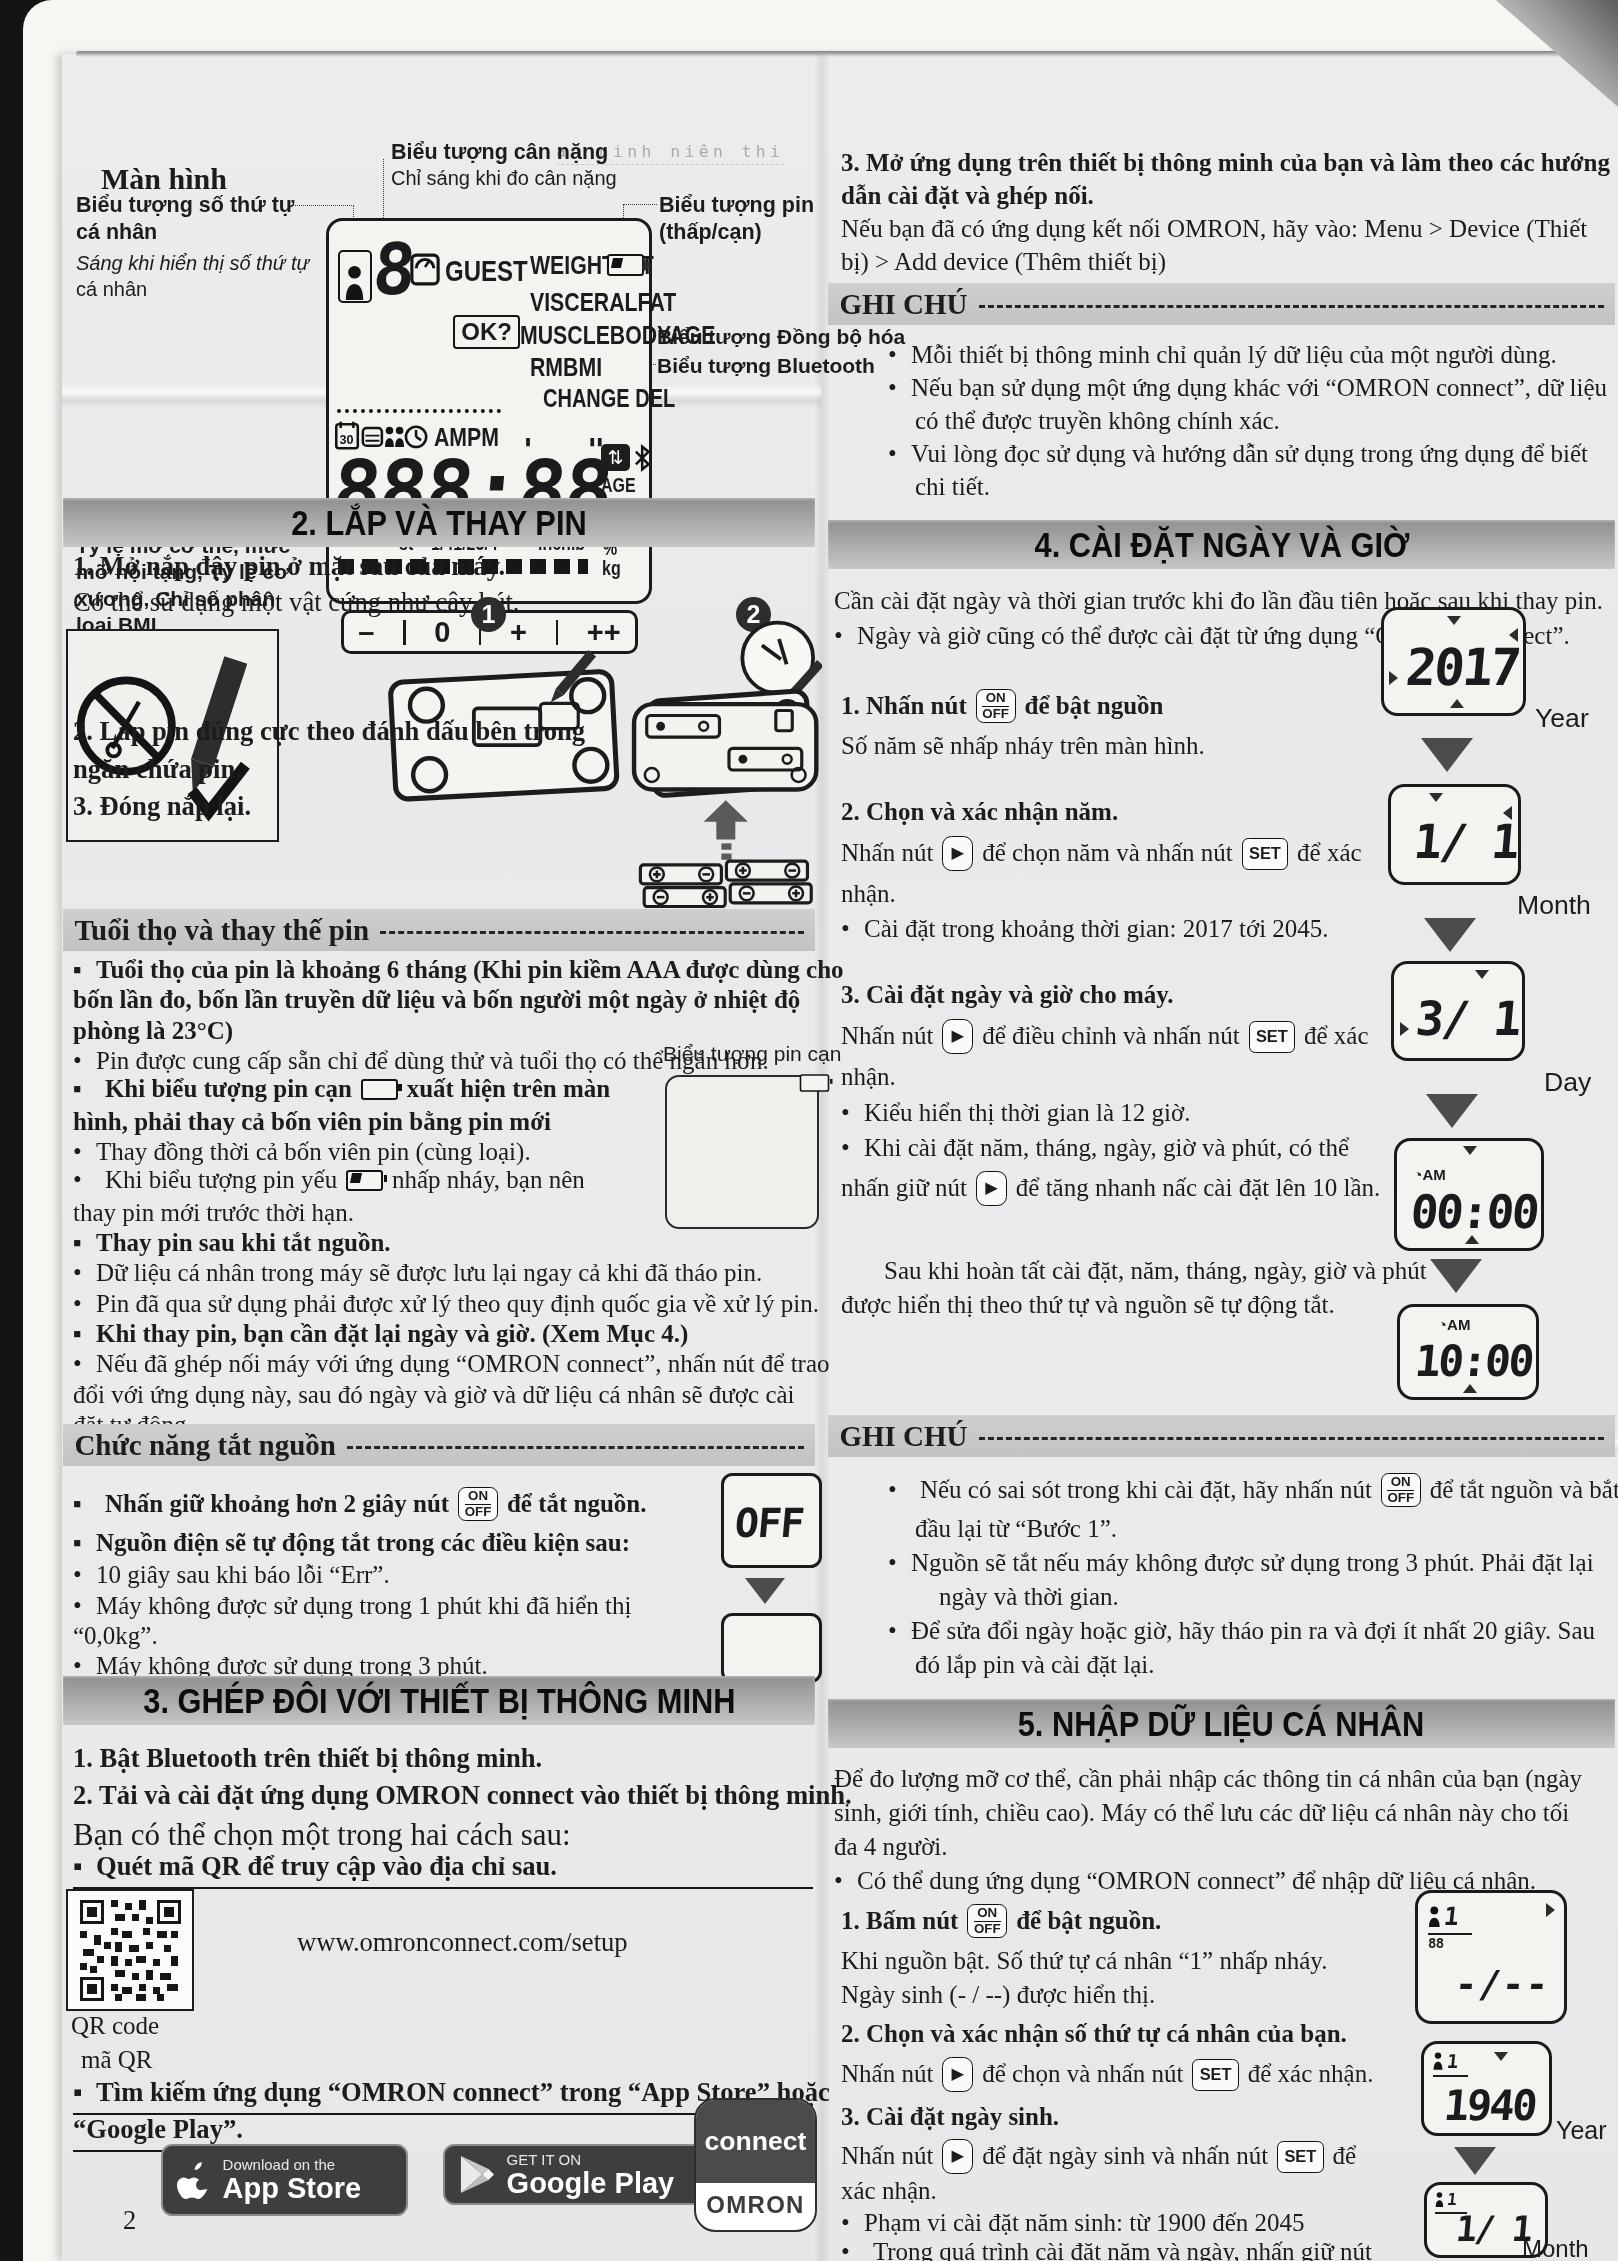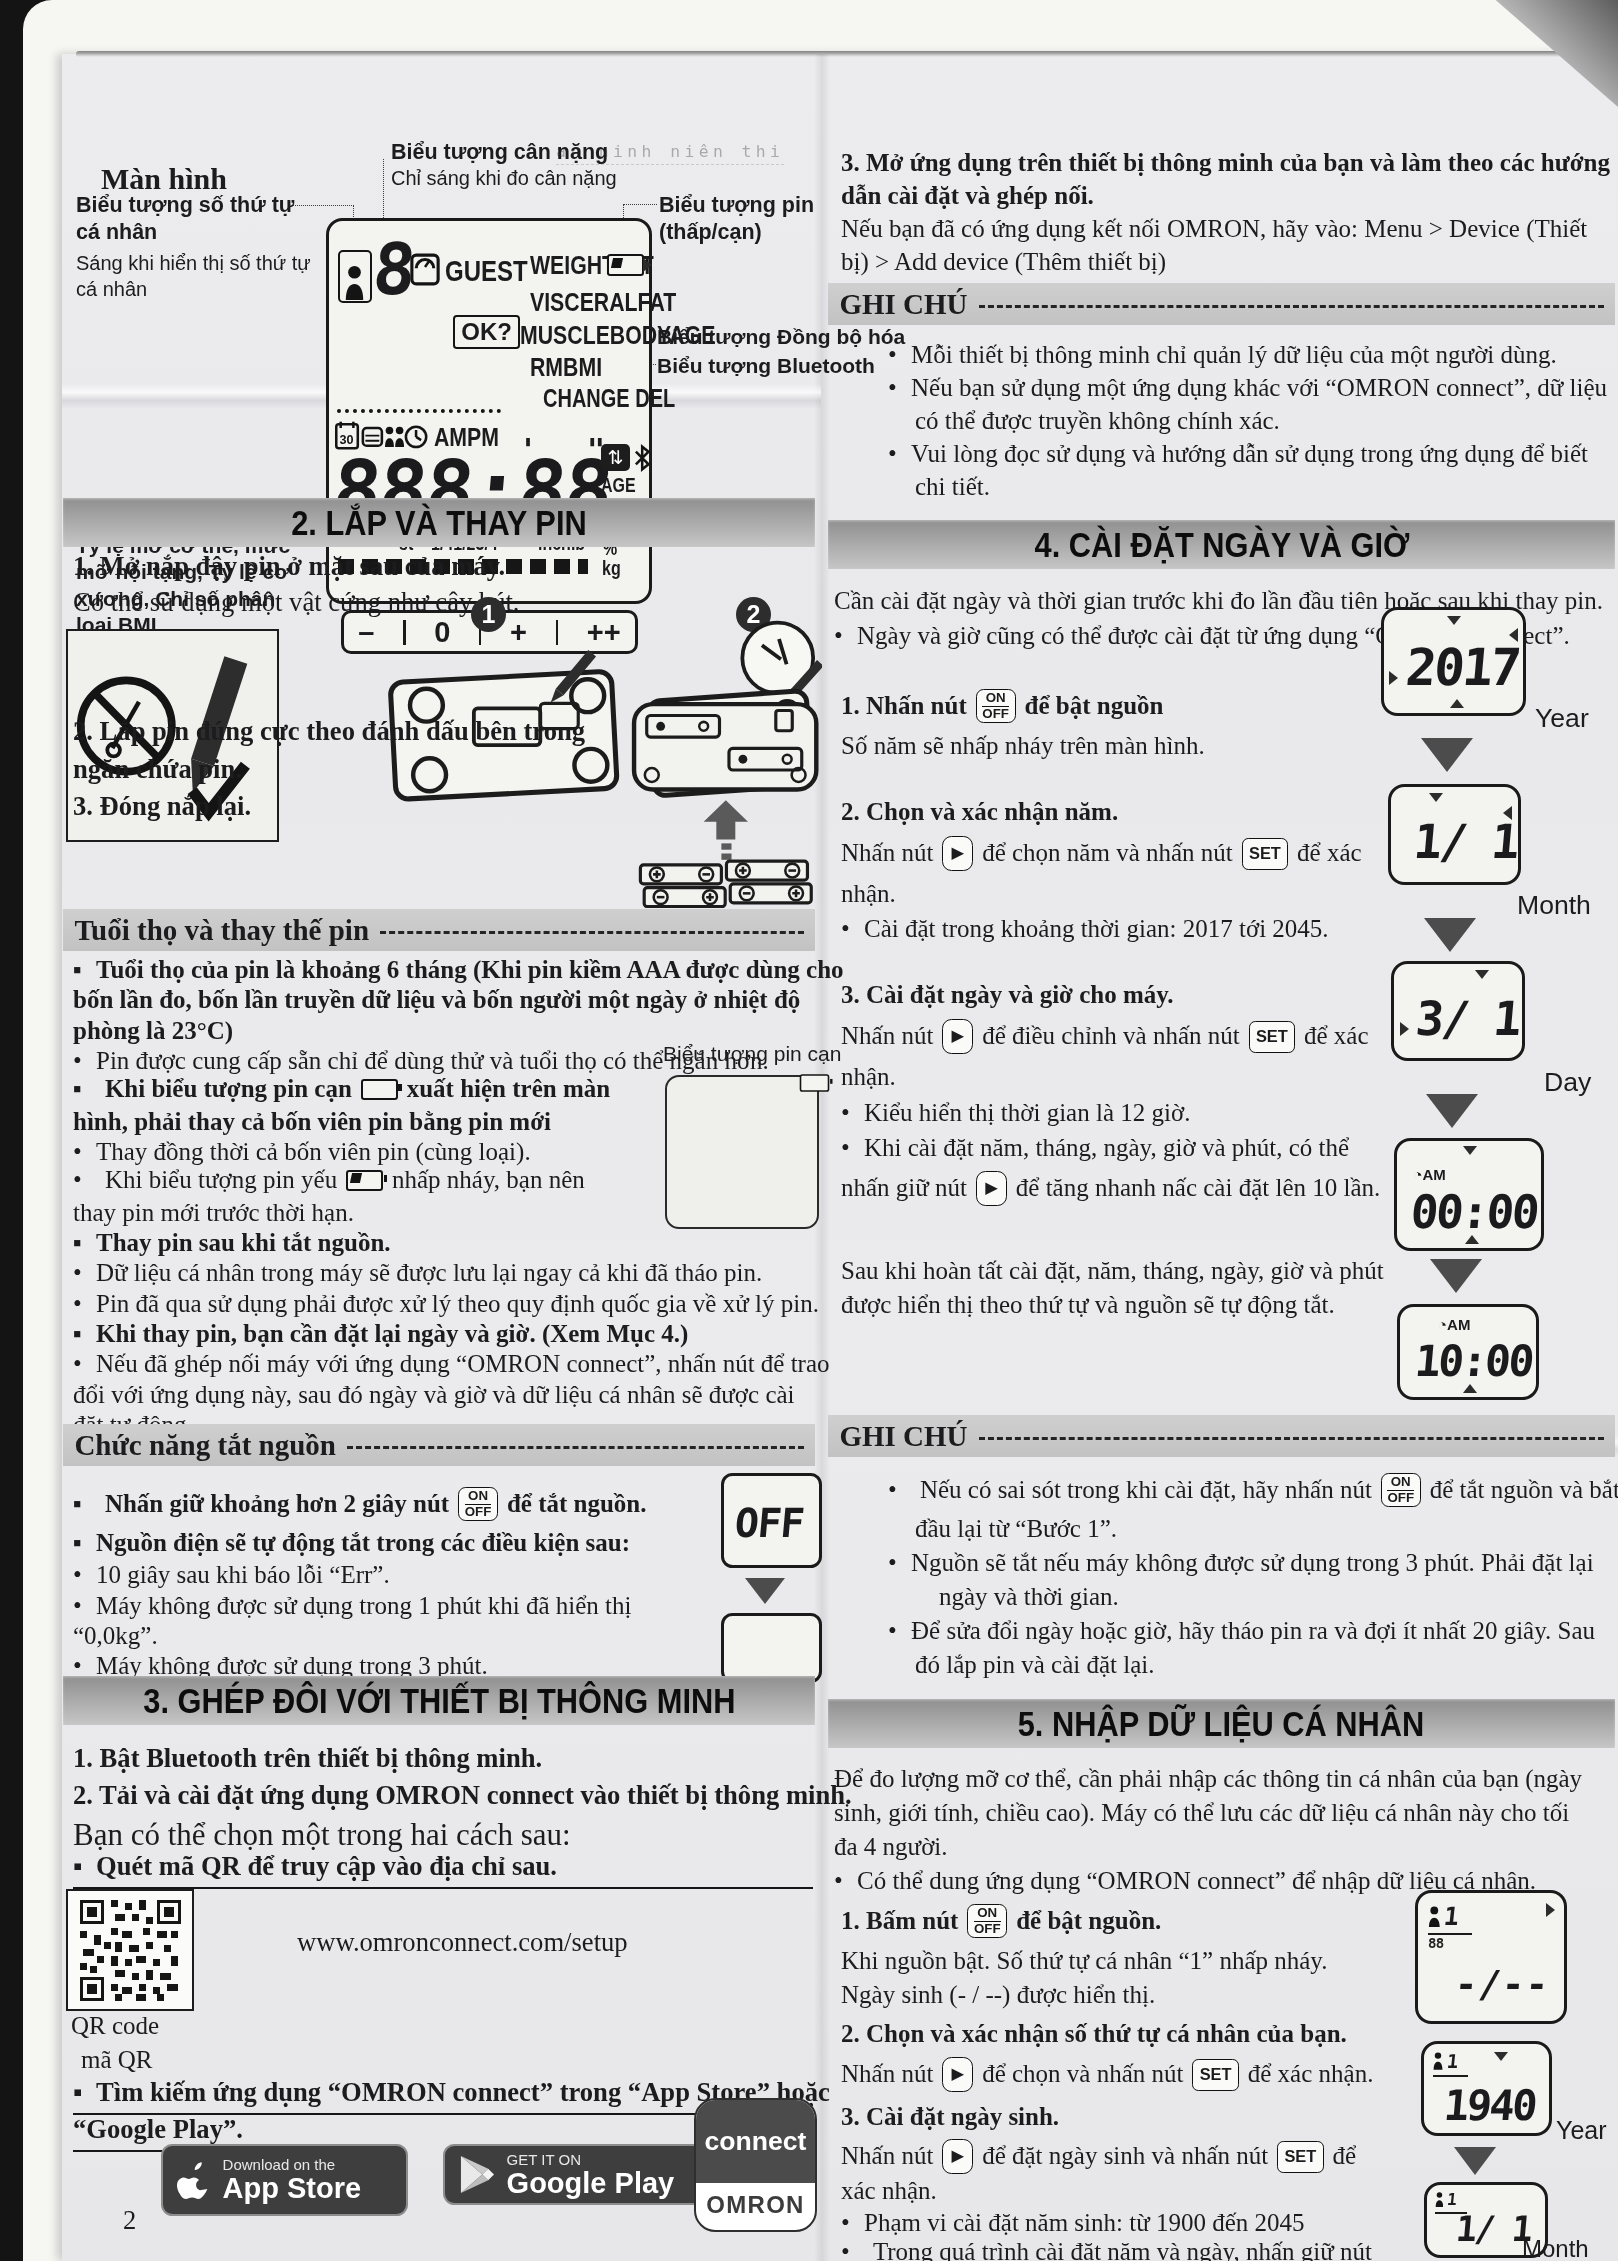--- a/index.html
+++ b/index.html
@@ -82,21 +82,21 @@
 <div class="stamp">an ninh niên thi</div>
 
 <div class="t bd" style="left:101px;top:150px;font-size:30px;margin-top:12px;">Màn hình</div>
 
 <div class="t sans bd" style="left:391px;top:140px;font-size:21.5px;">Biểu tượng cân nặng</div>
 <div class="t sans" style="left:391px;top:167px;font-size:20px;">Chỉ sáng khi đo cân nặng</div>
 <div class="dotv" style="left:383px;top:159px;height:87px;"></div>
 
 <div class="t sans bd" style="left:76px;top:193px;font-size:21.5px;">Biểu tượng số thứ tự</div>
 <div class="t sans bd" style="left:76px;top:220px;font-size:21.5px;">cá nhân</div>
-<div class="t sans" style="left:76px;top:252px;font-size:20px;">Sáng khi hiển thị số thứ tự</div>
+<div class="t sans" style="left:76px;top:252px;font-size:20px;font-style:italic;">Sáng khi hiển thị số thứ tự</div>
 <div class="t sans" style="left:76px;top:278px;font-size:20px;">cá nhân</div>
 <div class="doth" style="left:291px;top:205px;width:63px;"></div>
 <div class="dotv" style="left:353px;top:205px;height:40px;"></div>
 
 <div class="t sans bd" style="left:659px;top:193px;font-size:21.5px;">Biểu tượng pin</div>
 <div class="t sans bd" style="left:659px;top:220px;font-size:21.5px;">(thấp/cạn)</div>
 <div class="doth" style="left:623px;top:204px;width:34px;"></div>
 <div class="dotv" style="left:623px;top:204px;height:46px;"></div>
 
 <div class="t sans bd" style="left:657px;top:325px;font-size:21px;">Biểu tượng Đồng bộ hóa</div>
@@ -540,21 +540,21 @@
   <div class="tk up" style="left:68px;bottom:3.8px;"></div>
 </div>
 <div class="bigarrow" style="left:1430px;top:1259px;"></div>
 
 <div class="lcd" style="left:1397px;top:1304px;width:142px;height:96px;">
   <div class="t sans bd" style="left:38px;top:8.9px;font-size:15px;"><span>◔</span><span>AM</span></div>
   <div class="main" style="left:15px;top:29px;font-size:43px;">10:00</div>
   <div class="tk up" style="left:63px;bottom:3.8px;"></div>
 </div>
 
-<div class="t" style="left:841px;top:1257px;">Sau khi hoàn tất cài đặt, năm, tháng, ngày, giờ và phút</div>
+<div class="t" style="left:884px;top:1257px;">Sau khi hoàn tất cài đặt, năm, tháng, ngày, giờ và phút</div>
 <div class="t" style="left:841px;top:1291px;">được hiển thị theo thứ tự và nguồn sẽ tự động tắt.</div>
 
 <div class="subbar" style="left:828px;top:1415px;width:787px;">
   <span class="ttl">GHI CHÚ</span>
     <span class="dash"></span>
 </div>
 <div class="t row" style="left:888px;top:1473px;">
     <span class="mk">•</span>
     <span>Nếu có sai sót trong khi cài đặt, hãy nhấn nút</span>
     <span class="onoff">

